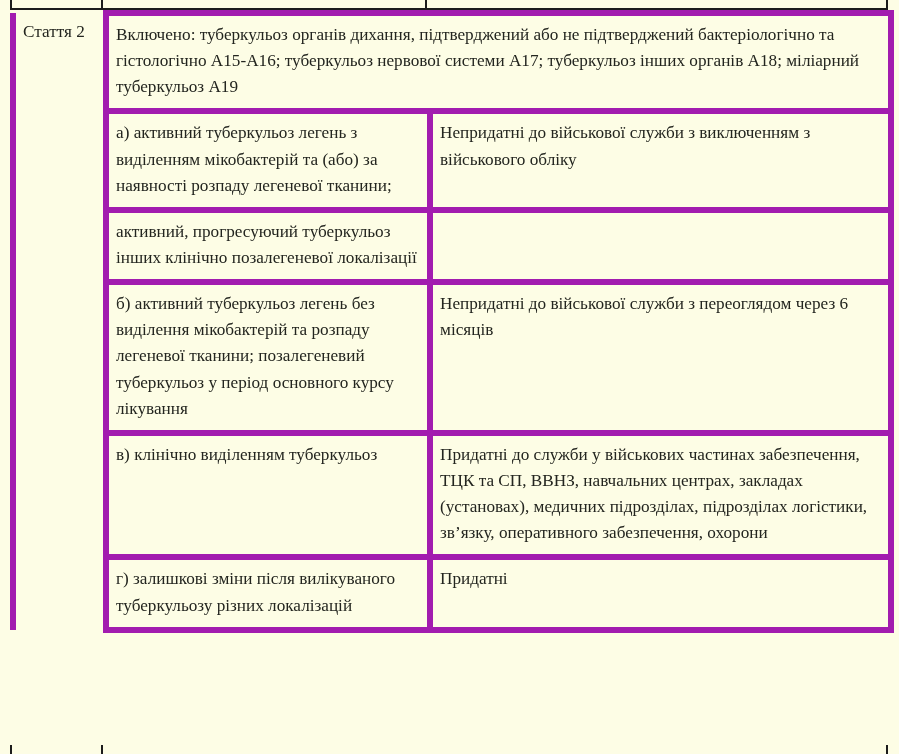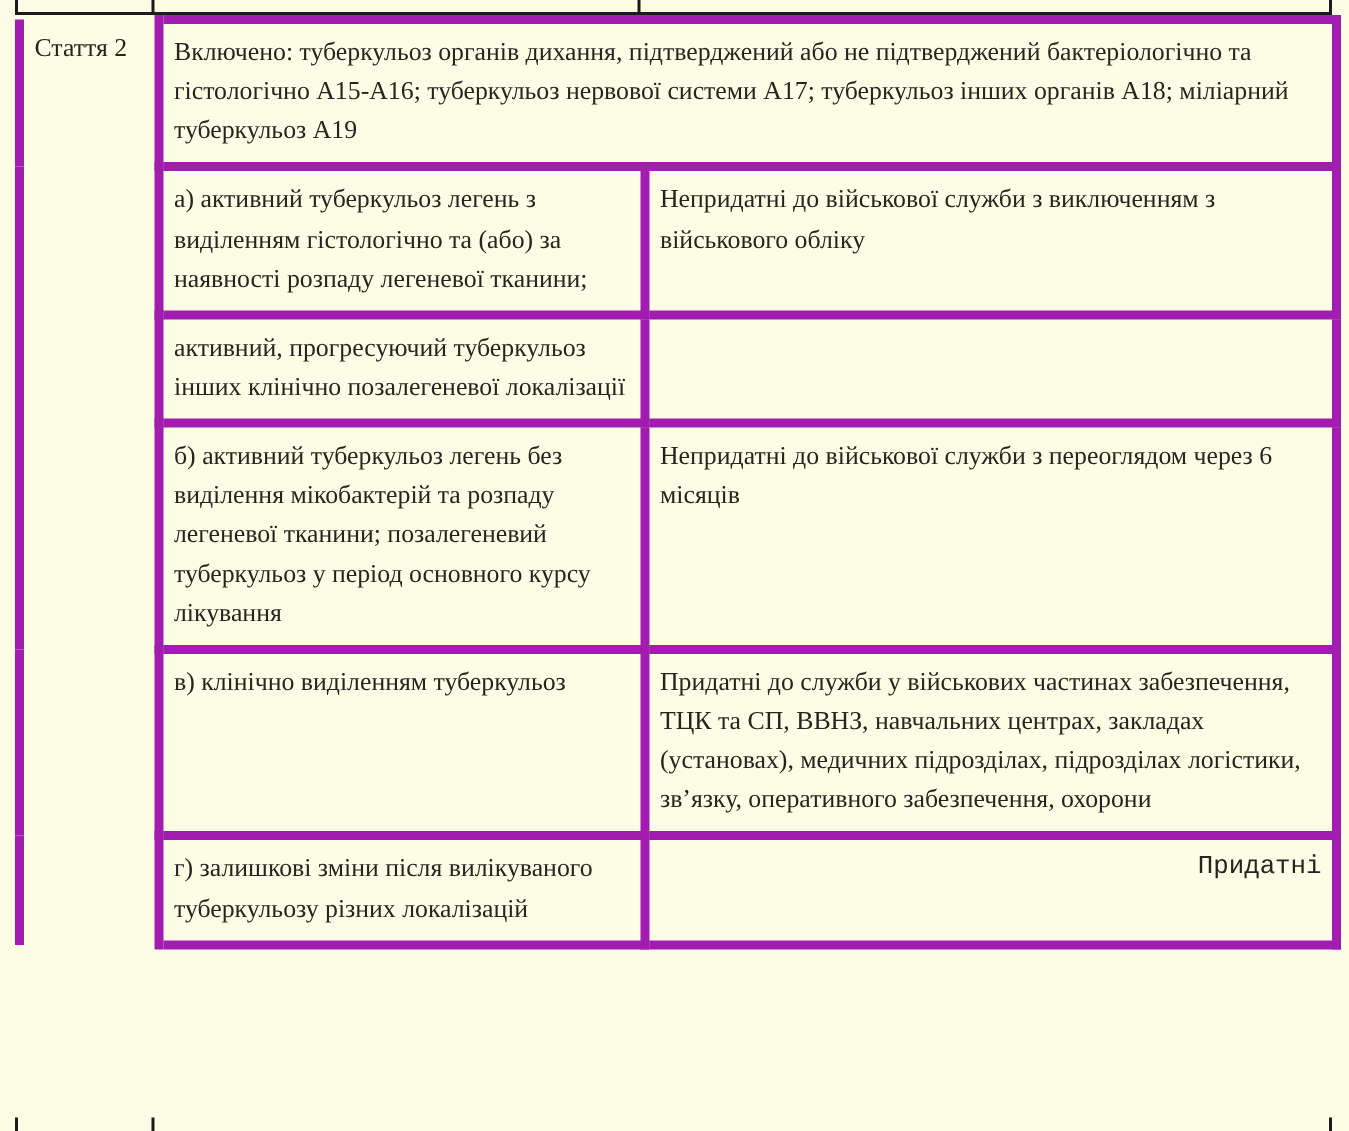--- a/index.html
+++ b/index.html
@@ -68,21 +68,21 @@
   .c-fitness { width: 461px; }
 
   .article-cell {
     text-align: left;
     border-bottom: none !important;
     border-top: none !important;
   }
   .article-label { white-space: nowrap; }
 
   .span2 { }
-  .center { text-align: right; font-family: Liberation Mono, monospace; }
+  .center { text-align: left; }
 
   .empty-cell { }
 
   
   .next-row {
     position: absolute;
     left: 10px;
     top: 745px;
     width: 878px;
     height: 9px;
@@ -121,21 +121,21 @@
     <tbody>
 
       <tr>
         <td class="article-cell" rowspan="6">
           <span class="article-label">Стаття 2</span>
         </td>
         <td class="span2" colspan="2">Включено: туберкульоз органів дихання, підтверджений або не підтверджений бактеріологічно та гістологічно А15-А16; туберкульоз нервової системи А17; туберкульоз інших органів А18; міліарний туберкульоз А19</td>
       </tr>
 
       <tr>
-        <td>а) активний туберкульоз легень з виділенням гістологічно та (або) за наявності розпаду легеневої тканини;</td>
+        <td>а) активний туберкульоз легень з виділенням мікобактерій та (або) за наявності розпаду легеневої тканини;</td>
         <td>Непридатні до військової служби з виключенням з військового обліку</td>
       </tr>
 
       <tr>
         <td>активний, прогресуючий туберкульоз інших клінічно позалегеневої локалізації</td>
         <td class="empty-cell"></td>
       </tr>
 
       <tr>
         <td>б) активний туберкульоз легень без виділення мікобактерій та розпаду легеневої тканини; позалегеневий туберкульоз у період основного курсу лікування</td>

